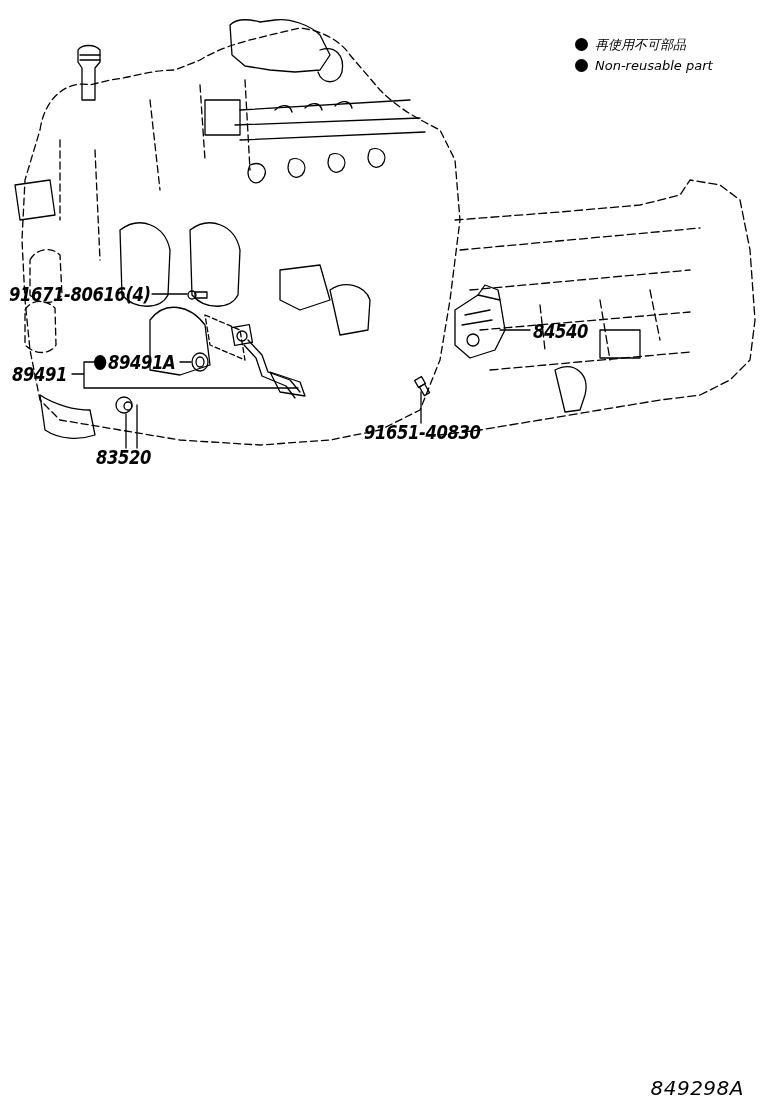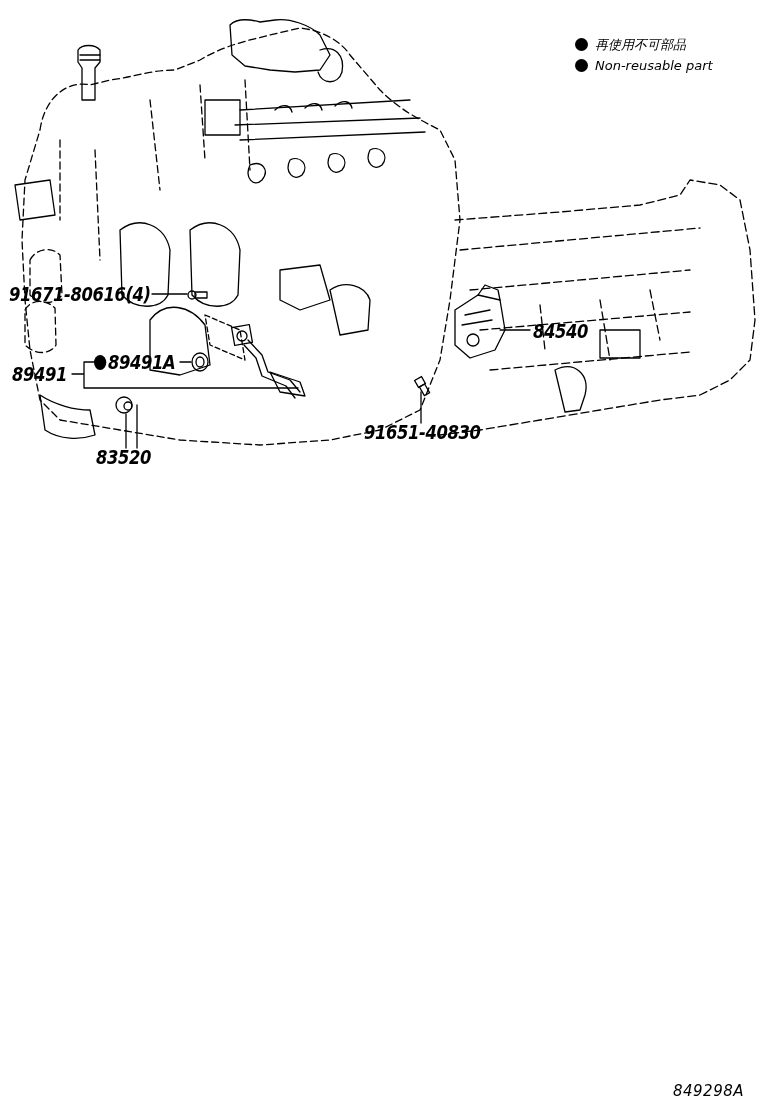--- a/index.html
+++ b/index.html
@@ -4,21 +4,21 @@
   <style>
     html, body { margin: 0; padding: 0; background: #ffffff; }
     body { width: 760px; height: 1112px; position: relative; overflow: hidden; font-family: "DejaVu Sans", sans-serif; color: #000; }
     .canvas { position: absolute; left: 0; top: 0; width: 760px; height: 1112px; font-style: italic; }
     svg.art { position: absolute; left: 0; top: 0; }
     .legend { position: absolute; left: 575px; top: 34px; font-size: 13px; line-height: 21px; }
     .legend-row { display: flex; align-items: center; }
     .dot { width: 13px; height: 13px; border-radius: 50%; background: #000; margin-right: 7px; display: inline-block; }
     .callout { position: absolute; font-family: "DejaVu Sans", sans-serif; font-weight: bold; font-size: 20px; letter-spacing: -0.5px; transform: scaleX(0.82); transform-origin: left center; white-space: nowrap; line-height: 22px; }
     .callout .bullet { display: inline-block; width: 15px; height: 15px; border-radius: 50%; background: #000; margin-right: 2px; vertical-align: -1px; }
-    .footer-id { position: absolute; right: 16px; bottom: 12px; font-size: 15px; letter-spacing: 0.5px; }
+    .footer-id { position: absolute; right: 16px; bottom: 12px; font-size: 20px; letter-spacing: 0.5px; }
   </style>
 </head>
 <body>
 
 <div class="canvas">
 
   <svg class="art" width="760" height="1112" viewBox="0 0 760 1112" fill="none" stroke="#000" stroke-width="1.3" stroke-linecap="round" stroke-linejoin="round">
 
     <g stroke-dasharray="7 4">
       <path d="M40 130 C45 95 70 80 90 85 L110 80 C130 78 150 70 175 70 L200 60 C225 45 250 40 270 35 L300 28 C320 30 340 40 350 55 L380 90 C400 110 420 120 440 130 L455 160 L460 220 L450 300 L440 360 L420 410 L380 430 L330 440 L260 445 L180 440 L120 430 L60 420 L40 400 L30 350 L25 300 L22 240 L25 180 Z"></path>

